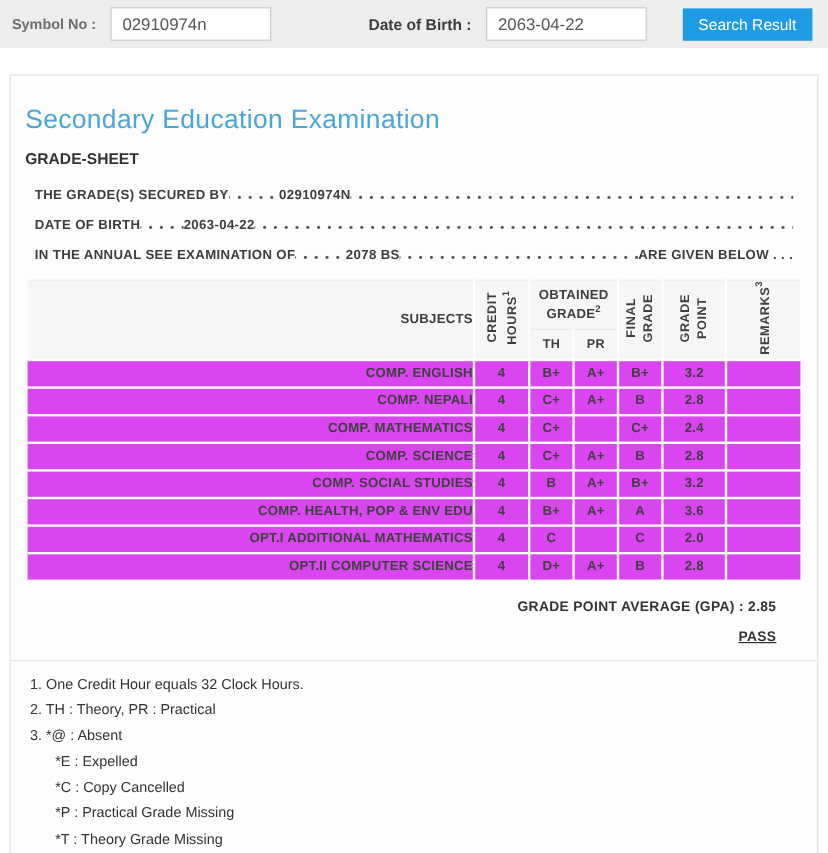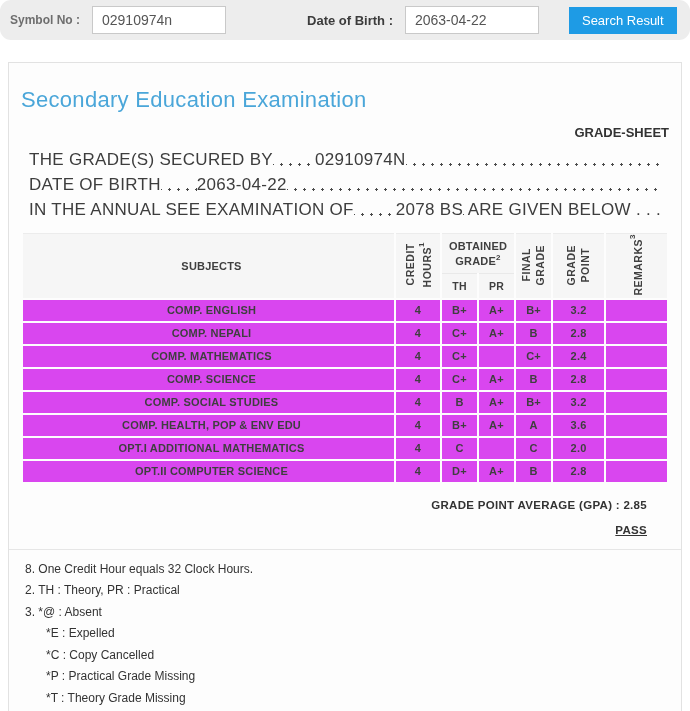--- a/index.html
+++ b/index.html
@@ -8,21 +8,20 @@
     width: 690px; height: 711px; overflow: hidden;
     background: #ffffff;
     font-family: "Liberation Sans", sans-serif;
   }
 
   
   .topbar {
     height: 40px; background: #ededed;
     display: flex; align-items: center;
     padding: 0 10px;
-    border-radius: 11px;
   }
   .sym-label { font-size: 12px; font-weight: bold; color: #6e6e6e; white-space: nowrap; }
   .dob-label { font-size: 13px; font-weight: bold; color: #3c3c3c; white-space: nowrap; margin-left: 34px; padding-left: 47px; }
   .tb-input {
     width: 134px; height: 28px; margin-left: 12px;
     border: 1px solid #c9c9c9; background: #fff;
     font-family: "Liberation Sans", sans-serif;
     font-size: 14px; color: #555; padding: 0 9px;
   }
   .search-btn {
@@ -34,26 +33,26 @@
 
   
   .panel {
     margin: 22px 8px 0 8px;
     border: 1px solid #e2e2e2;
     background: #fdfdfd;
     padding: 16px 12px 0 12px;
     height: 700px;
   }
   .title { color: #4aa6d9; font-size: 22px; margin: 8px 0 0; font-weight: normal; letter-spacing: 0.3px; }
-  .subtitle { text-align: right; color: #333; font-size: 13px; font-weight: bold; margin: 12px 0 10px; }
+  .subtitle { text-align: left; color: #333; font-size: 13px; font-weight: bold; margin: 12px 0 10px; }
 
   .info-line {
-    display: flex; align-items: flex-start;
+    display: flex; align-items: center;
     height: 25px; padding: 0 8px;
-    font-size: 17px; font-weight: normal; color: #3d3d3d;
+    font-size: 11px; font-weight: bold; color: #3d3d3d;
     letter-spacing: 0.3px; white-space: nowrap;
   }
   .leader {
     height: 100%; flex: 1 1 auto;
     background-image: radial-gradient(circle, #4a4a4a 1px, transparent 1.4px);
     background-size: 9px 9px; background-repeat: repeat-x; background-position: 4px 62%;
   }
   .leader.gap1 { flex: 0 0 42px; }
   .leader.gap2 { flex: 0 0 36px; }
 
@@ -63,21 +62,21 @@
     border-collapse: collapse; table-layout: fixed;
     border-top: 1px solid #ececec;
   }
   .grade-table th, .grade-table td {
     font-size: 11px; font-weight: bold; color: #3f3f3f;
     border-right: 2px solid #fdfdfd; border-bottom: 2px solid #fdfdfd;
     padding: 0; text-align: center; letter-spacing: 0.2px;
   }
   .grade-table thead th { background: #f6f6f6; }
   .grade-table tbody td { background: #d946ef; height: 23px; }
-  .grade-table td.subj, .grade-table th.subj-h { text-align: center; padding-left: 6px; }
+  .grade-table td.subj, .grade-table th.subj-h { text-align: right; padding-left: 6px; }
   .hdr-top { height: 40px; vertical-align: middle; }
   .hdr-sub th { height: 25px; font-size: 10.5px; }
   th.rot { height: 65px; vertical-align: middle; }
   .vtext {
     writing-mode: vertical-rl; transform: rotate(180deg);
     white-space: nowrap; font-size: 10.5px; line-height: 1.35;
     letter-spacing: 0.5px; margin: 0 auto; display: inline-block;
   }
   .obt { font-size: 10.5px; line-height: 1.3; border-bottom: 1px solid #e9e9e9 !important; }
   sup { font-size: 8px; }
@@ -242,21 +241,21 @@
       </tbody>
   </table>
 
   <div class="summary">
     <div class="gpa-line">GRADE POINT AVERAGE (GPA) : 2.85</div>
     <div class="pass-line">PASS</div>
   </div>
 
   <hr class="fn-sep">
   <ul class="footnotes">
-      <li>8. One Credit Hour equals 32 Clock Hours.</li>
+      <li>1. One Credit Hour equals 32 Clock Hours.</li>
       <li>2. TH : Theory, PR : Practical</li>
       <li>3. *@ : Absent</li>
       <li class="indent">*E : Expelled</li>
       <li class="indent">*C : Copy Cancelled</li>
       <li class="indent">*P : Practical Grade Missing</li>
       <li class="indent">*T : Theory Grade Missing</li>
     </ul>
 
 </div>
 

